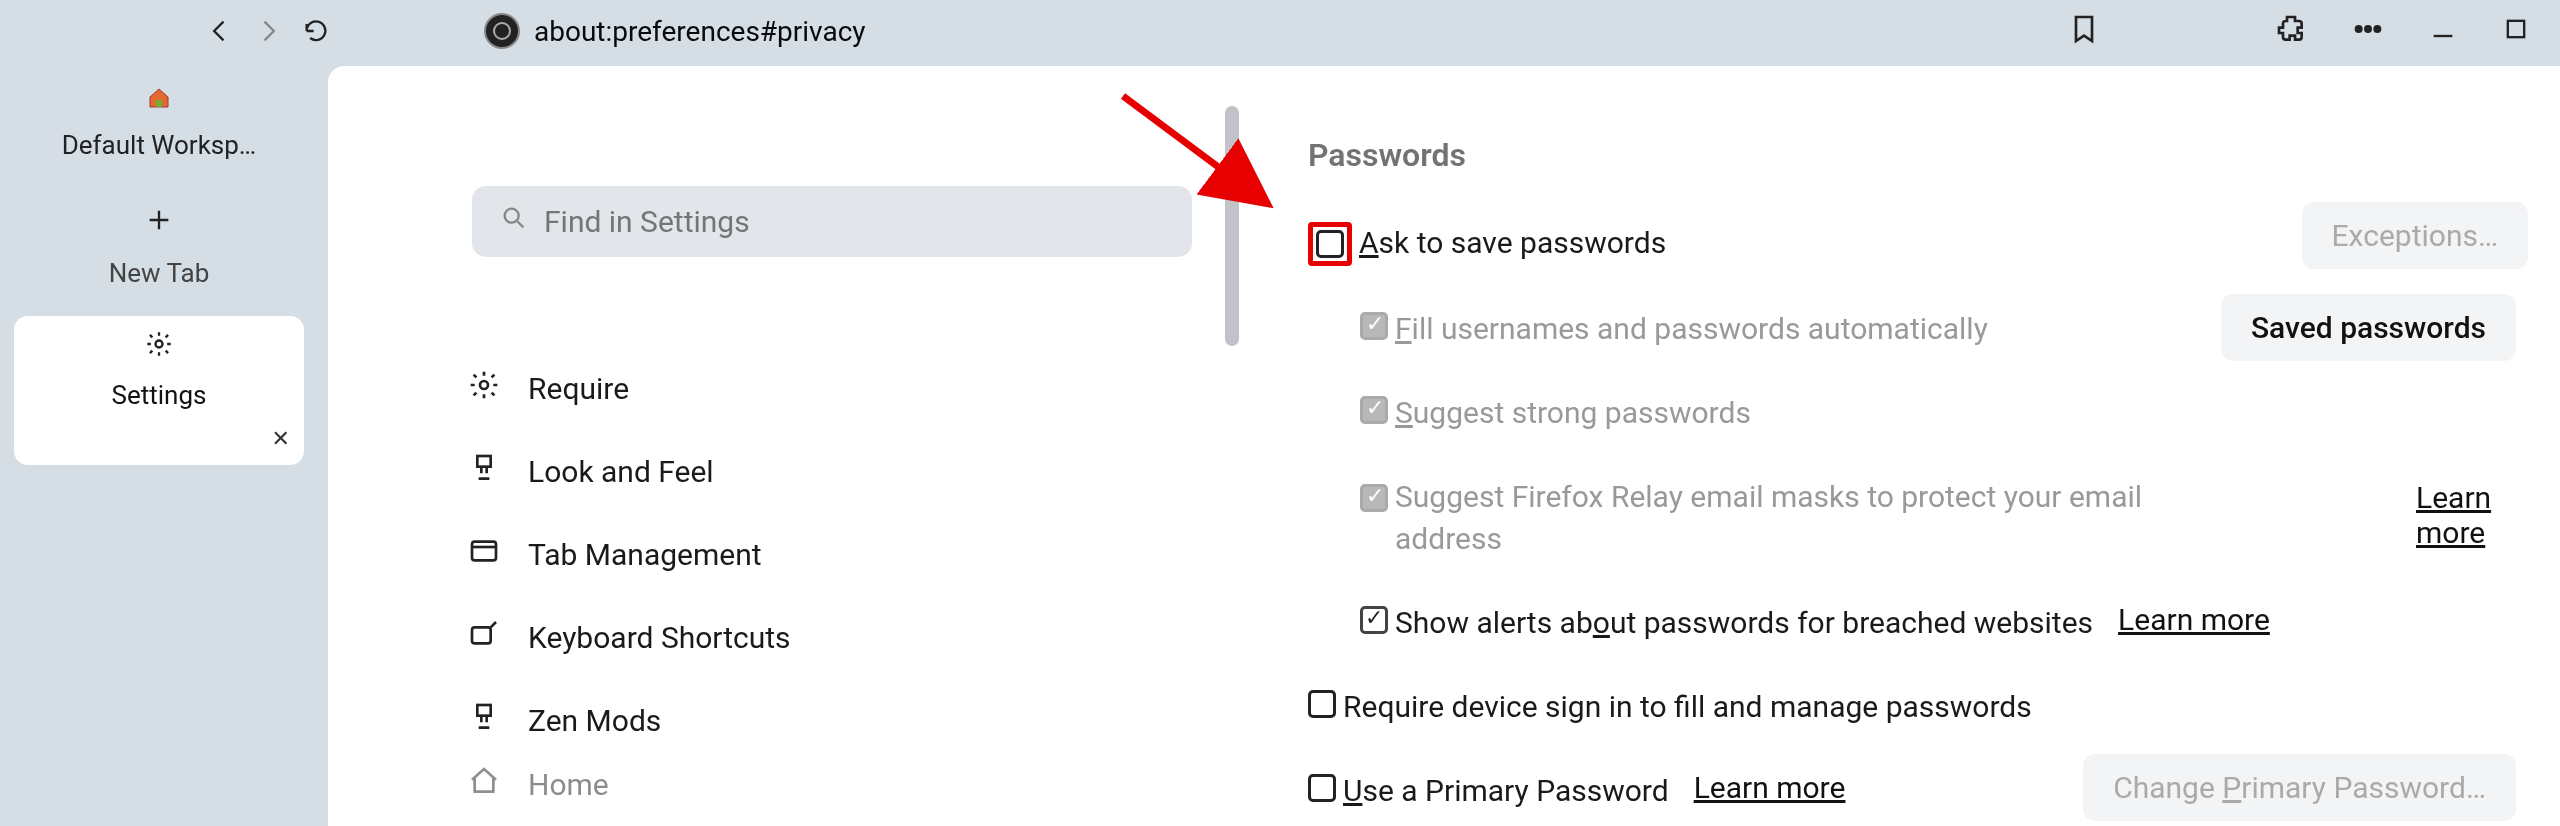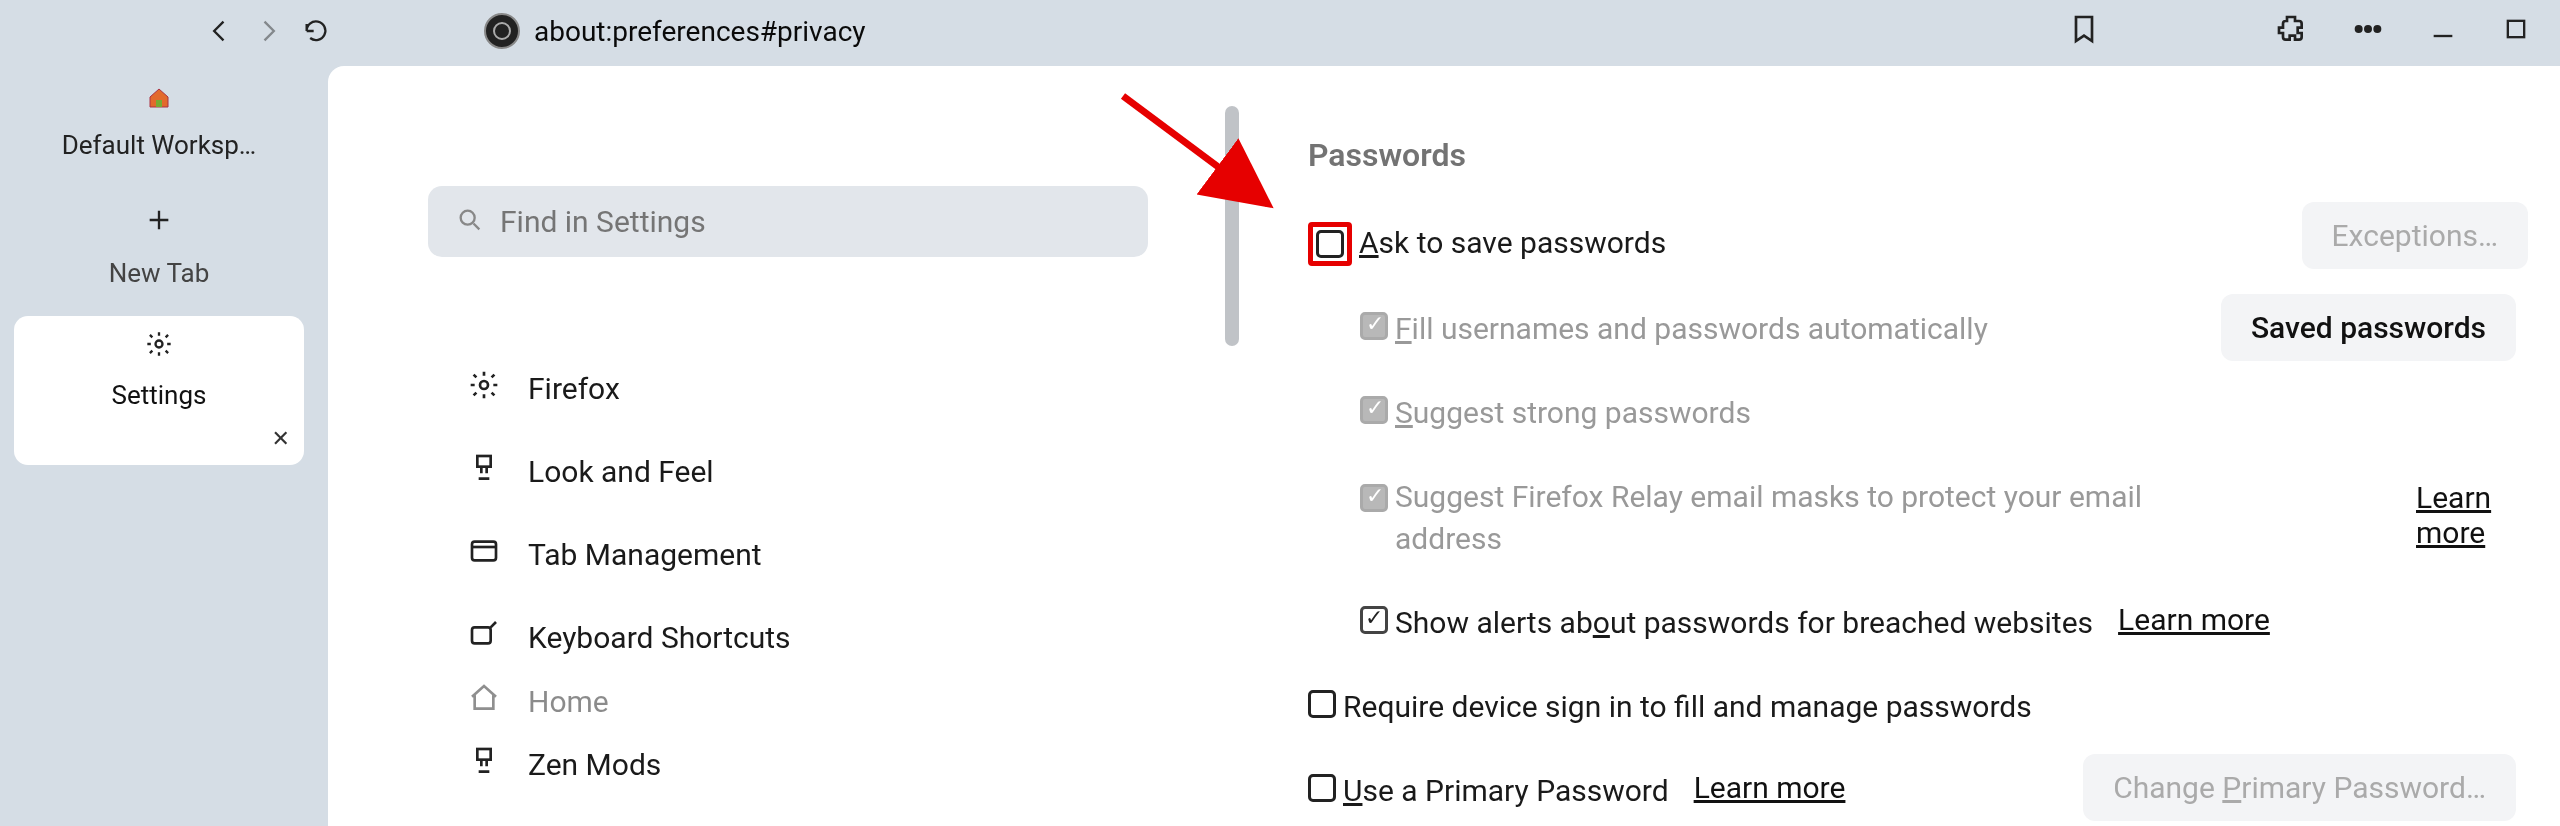--- a/index.html
+++ b/index.html
@@ -128,23 +128,24 @@
     .settings-sidebar {
       width: 920px;
       padding: 120px 0 0 100px;
       position: relative;
     }
     .search-box {
       background: #e2e6eb;
       border-radius: 14px;
       padding: 18px 28px;
       display: flex;
-      align-items: center;
+      align-items: flex-start;
       gap: 16px;
       width: 720px;
+      margin-left: 44px;
     }
     .search-box input {
       border: none;
       background: transparent;
       font-size: 30px;
       color: #6a6e74;
       outline: none;
       width: 100%;
     }
     .nav-list {
@@ -371,21 +372,21 @@
       </span>
       <input placeholder="Find in Settings" style="">
     </div>
     <div class="scrollbar"></div>
     <div class="nav-list">
       <div class="nav-item">
         <span><svg class="icon-svg-lg" viewBox="0 0 24 24">
               <circle cx="12" cy="12" r="3"></circle>
               <path d="M12 2v3M12 19v3M4.2 4.2l2.1 2.1M17.7 17.7l2.1 2.1M2 12h3M19 12h3M4.2 19.8l2.1-2.1M17.7 6.3l2.1-2.1"></path>
             </svg></span>
-        <span>Firefox</span>
+        <span>Require</span>
       </div>
       <div class="nav-item">
         <span><svg class="icon-svg-lg" viewBox="0 0 24 24">
               <rect x="7" y="3" width="10" height="8"></rect>
               <path d="M10 11v5M14 11v5M8 20h8"></path>
             </svg></span>
         <span>Look and Feel</span>
       </div>
       <div class="nav-item">
         <span><svg class="icon-svg-lg" viewBox="0 0 24 24">
@@ -394,32 +395,32 @@
             </svg></span>
         <span>Tab Management</span>
       </div>
       <div class="nav-item">
         <span><svg class="icon-svg-lg" viewBox="0 0 24 24">
               <rect x="3" y="7" width="14" height="12" rx="2"></rect>
               <path d="M17 7l4-4"></path>
             </svg></span>
         <span>Keyboard Shortcuts</span>
       </div>
-      <div class="nav-item" style="opacity:0.5;overflow:hidden;height:30px">
-        <span><svg class="icon-svg-lg" viewBox="0 0 24 24">
-              <path d="M3 11l9-8 9 8M5 10v10h14V10"></path>
-            </svg></span>
-        <span>Home</span>
-      </div>
       <div class="nav-item">
         <span><svg class="icon-svg-lg" viewBox="0 0 24 24">
               <rect x="7" y="3" width="10" height="8"></rect>
               <path d="M10 11v5M14 11v5M8 20h8"></path>
             </svg></span>
         <span>Zen Mods</span>
+      </div>
+      <div class="nav-item" style="opacity:0.5;overflow:hidden;height:30px">
+        <span><svg class="icon-svg-lg" viewBox="0 0 24 24">
+              <path d="M3 11l9-8 9 8M5 10v10h14V10"></path>
+            </svg></span>
+        <span>Home</span>
       </div>
     </div>
   </div>
 
   <div class="main-panel">
     <svg class="red-arrow" width="200" height="140">
       <defs>
           <marker id="ah" markerWidth="12" markerHeight="12" refX="9" refY="5" orient="auto">
             <path d="M0,0 L10,5 L0,10 z" fill="#e60000"></path>
           </marker>

